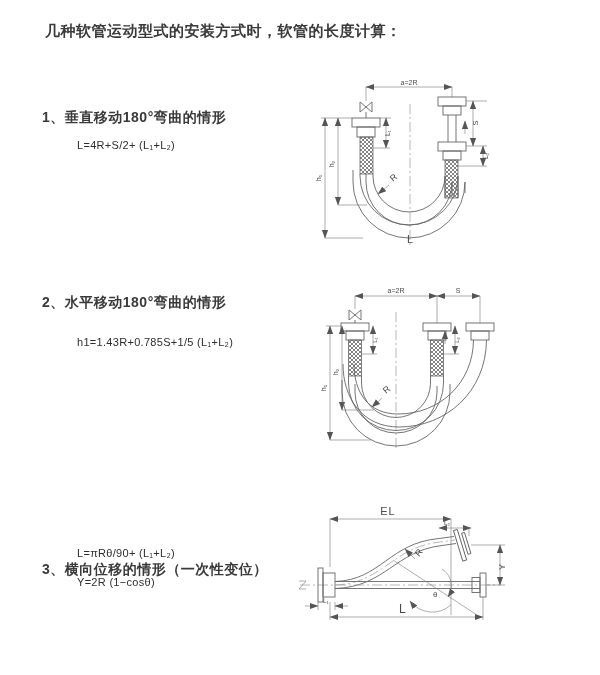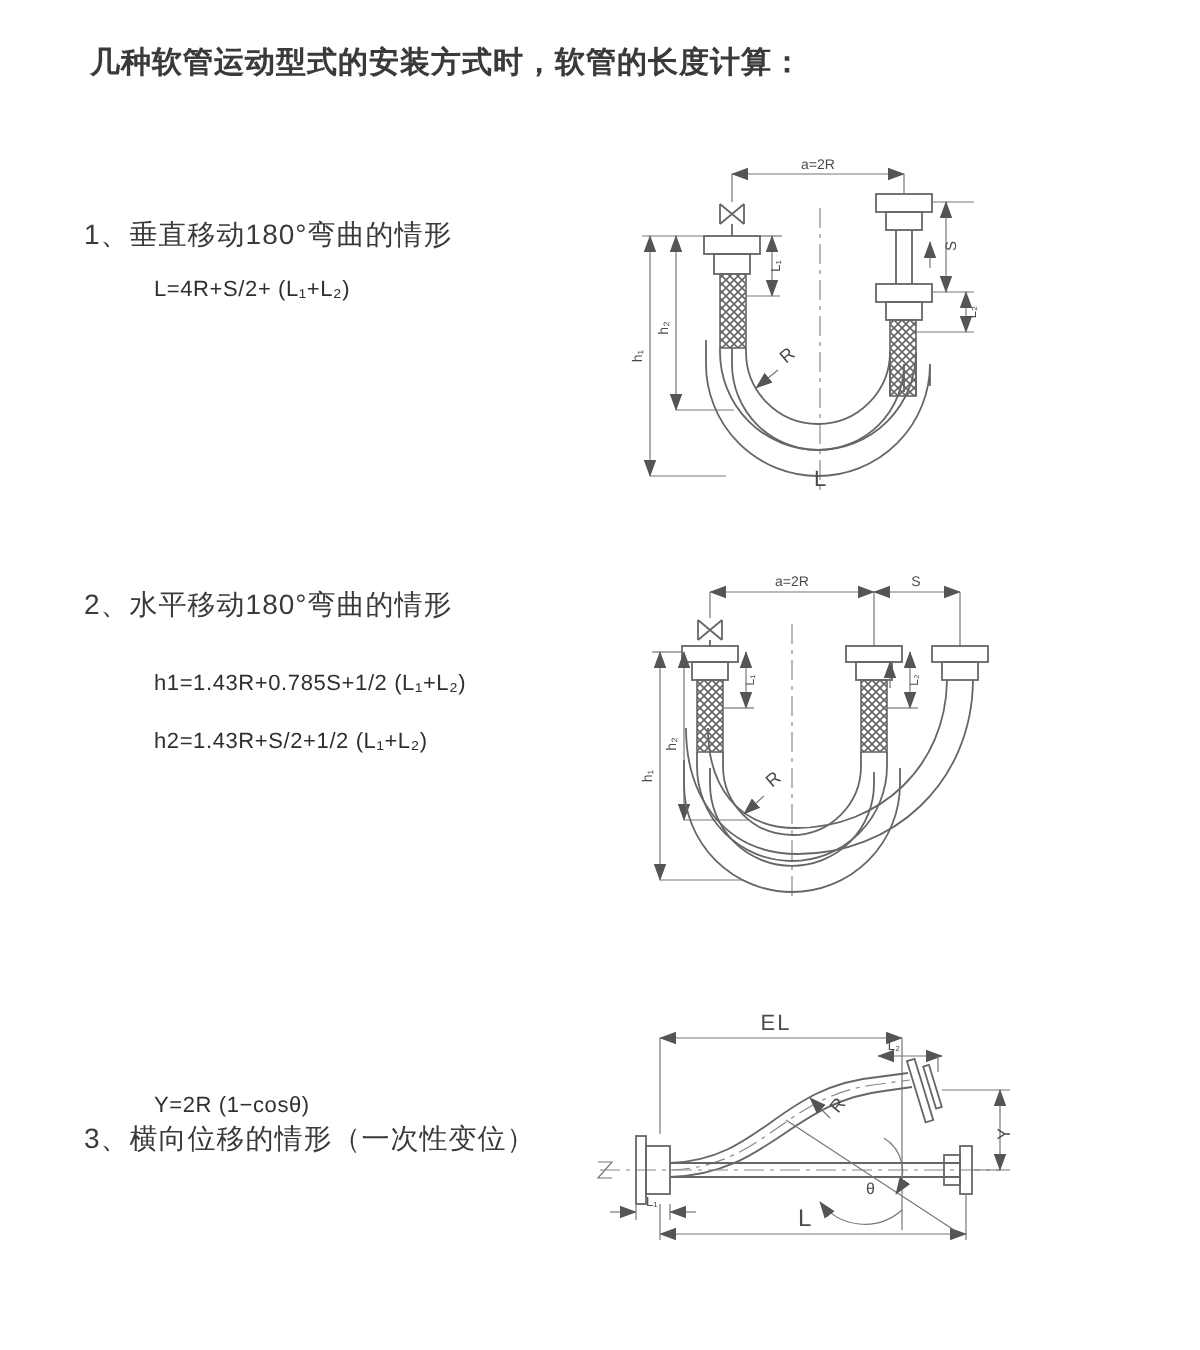--- a/index.html
+++ b/index.html
@@ -7,21 +7,21 @@
     width:600px;height:675px;position:relative;overflow:hidden;
     background:#ffffff;
     font-family:"Liberation Sans","DejaVu Sans",sans-serif;
   }
   .title{
     position:absolute;left:33px;top:22px;
     font-size:15px;font-weight:bold;color:#3a3a3a;letter-spacing:.5px;margin-left:12px;
   }
   .section-heading{
     position:absolute;left:42px;
-    font-size:14px;font-weight:normal;color:#3a3a3a;letter-spacing:.5px;
+    font-size:14px;font-weight:bold;color:#3a3a3a;letter-spacing:.5px;
   }
   .formulas{
     position:absolute;left:77px;
     font-size:11px;color:#2f2f2f;line-height:28.5px;letter-spacing:.3px;
   }
   #h1s{top:109px;} #f1s{top:131px;}
   #h2s{top:294px;} #f2s{top:328px;}
   #h3s{top:517px;margin-top:44px;} #f3s{top:539px;}
   svg{position:absolute;overflow:visible;}
   #svg1{left:305px;top:78px;}
@@ -38,26 +38,26 @@
 
 <div class="title">几种软管运动型式的安装方式时，软管的长度计算：</div>
 
 <div id="h1s" class="section-heading">1、垂直移动180°弯曲的情形</div>
 <div id="f1s" class="formulas">
   <div>L=4R+S/2+ (L₁+L₂)</div>
 </div>
 
 <div id="h2s" class="section-heading">2、水平移动180°弯曲的情形</div>
 <div id="f2s" class="formulas">
-  <div>h1=1.43R+0.785S+1/2 (L₁+L₂)</div>
-  <div>h2=1.43R+S/2+1/2 (L₁+L₂)</div>
+  <div>h1=1.43R+0.785S+1/5 (L₁+L₂)</div>
 </div>
 
 <div id="h3s" class="section-heading">3、横向位移的情形（一次性变位）</div>
 <div id="f3s" class="formulas">
+  <div>L=πRθ/90+ (L₁+L₂)</div>
   <div>Y=2R (1−cosθ)</div>
 </div>
 
 <svg id="svg1" width="290" height="175" viewBox="0 0 290 175">
   <defs>
     <marker id="m1" viewBox="0 0 10 10" refX="9" refY="5" markerWidth="9" markerHeight="9" orient="auto-start-reverse" markerUnits="userSpaceOnUse">
       <path d="M0,1.5 L9.5,5 L0,8.5 z" fill="#555"></path>
     </marker>
     <pattern id="xh1" width="4" height="4" patternUnits="userSpaceOnUse">
       <path d="M0,4 L4,0 M0,0 L4,4" class="hatch"></path>

